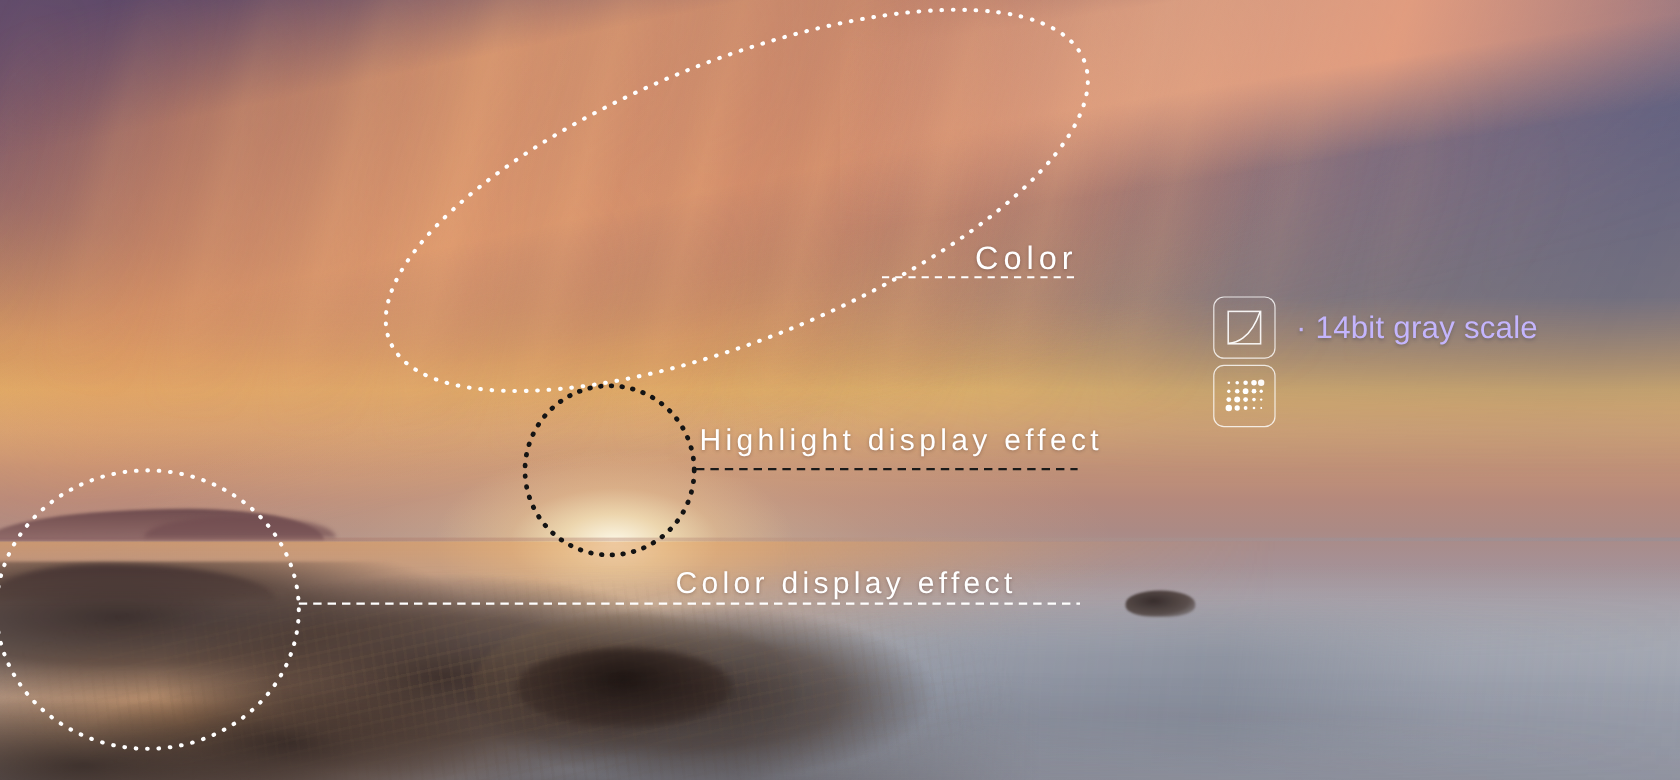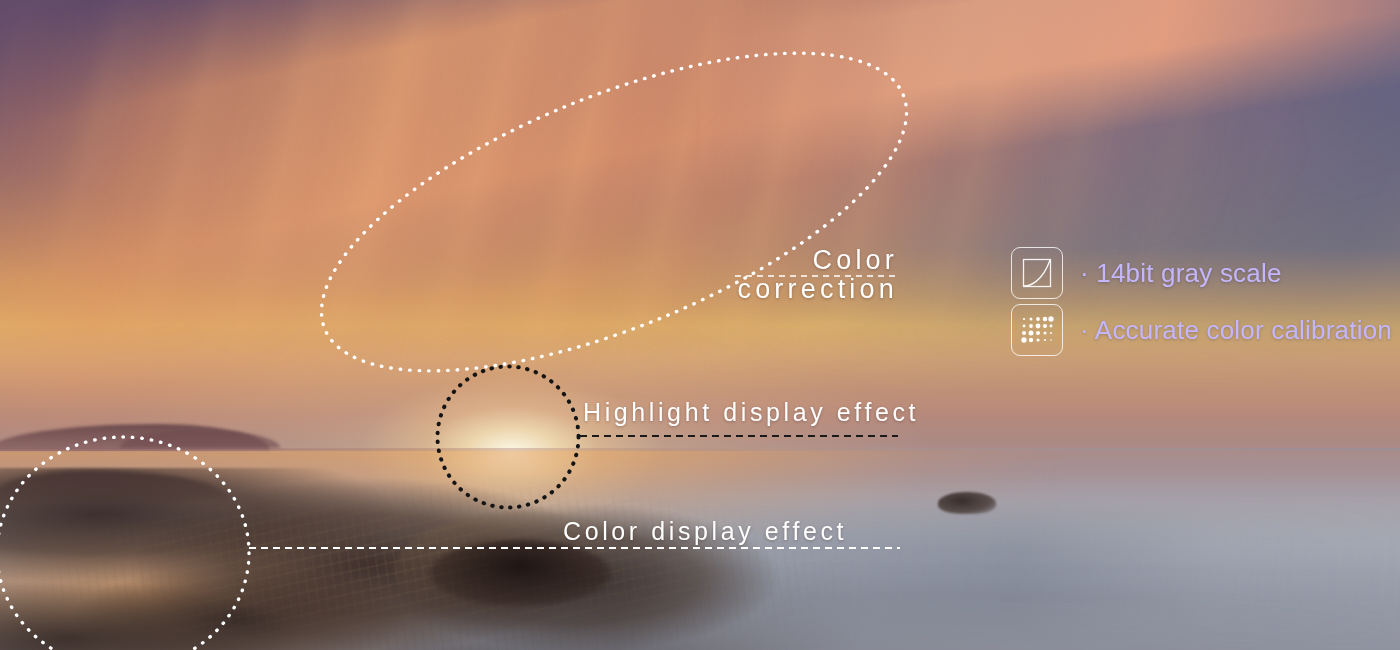--- a/index.html
+++ b/index.html
@@ -198,21 +198,21 @@
     filter: blur(2px);
   }
   .bottom-vignette {
     position: absolute; left: 0; right: 0; bottom: 0; height: 90px;
     background: linear-gradient(to bottom, rgba(40,32,34,0) 0%, rgba(42,34,34,0.28) 60%, rgba(38,30,32,0.45) 100%);
     -webkit-mask-image: linear-gradient(to right, #000 0%, #000 44%, rgba(0,0,0,0.25) 62%, rgba(0,0,0,0.1) 100%);
             mask-image: linear-gradient(to right, #000 0%, #000 44%, rgba(0,0,0,0.25) 62%, rgba(0,0,0,0.1) 100%);
   }
 
   
-  .overlay { position: absolute; inset: 0; margin-top: 45px; }
+  .overlay { position: absolute; inset: 0; }
   svg.annot { position: absolute; inset: 0; width: 1400px; height: 650px; overflow: visible; }
 
   
   .label {
     position: absolute;
     color: #ffffff;
     font-weight: 300;
     white-space: nowrap;
     text-shadow: 0 1px 3px rgba(60,40,40,0.35);
   }
@@ -298,21 +298,20 @@
       <circle cx="508" cy="392" r="70.5" fill="none" stroke="#141414" stroke-width="4" stroke-linecap="round" stroke-dasharray="0.5 8.5"></circle>
 
       <line x1="580" y1="391" x2="898" y2="391" stroke="#1a1a1a" stroke-width="1.8" stroke-dasharray="7 5"></line>
 
       <ellipse cx="123" cy="508" rx="126" ry="116" fill="none" stroke="#ffffff" stroke-width="3.4" stroke-linecap="round" stroke-dasharray="0.5 9"></ellipse>
 
       <line x1="249" y1="503" x2="900" y2="503" stroke="#ffffff" stroke-width="1.8" stroke-dasharray="7 5"></line>
     </svg>
 
     <div class="label label-color-1">Color</div>
-    <div class="label label-color-2">correction</div>
     <div class="label label-highlight">Highlight display effect</div>
     <div class="label label-shadow">Color display effect</div>
   </div>
 
   <div class="features">
 
     <div class="feature-row">
       <div class="feature-icon">
         <svg width="34" height="34" viewBox="0 0 34 34" xmlns="http://www.w3.org/2000/svg">
           <rect x="3.5" y="3.5" width="27" height="27" fill="none" stroke="#ffffff" stroke-width="1.3" opacity="0.9"></rect>
@@ -345,21 +344,17 @@
             <circle cx="25" cy="18" r="1.5"></circle>
             <circle cx="31" cy="18" r="1.0"></circle>
             <circle cx="4" cy="25" r="2.7"></circle>
             <circle cx="11" cy="25" r="2.2"></circle>
             <circle cx="18" cy="25" r="1.6"></circle>
             <circle cx="25" cy="25" r="1.1"></circle>
             <circle cx="31" cy="25" r="0.8"></circle>
           </g>
         </svg>
       </div>
-      <div class="feature-text">
-        <span>·</span>
-        <span>Accurate color calibration</span>
-      </div>
     </div>
 
   </div>
 
 </div>
 
 </body></html>

